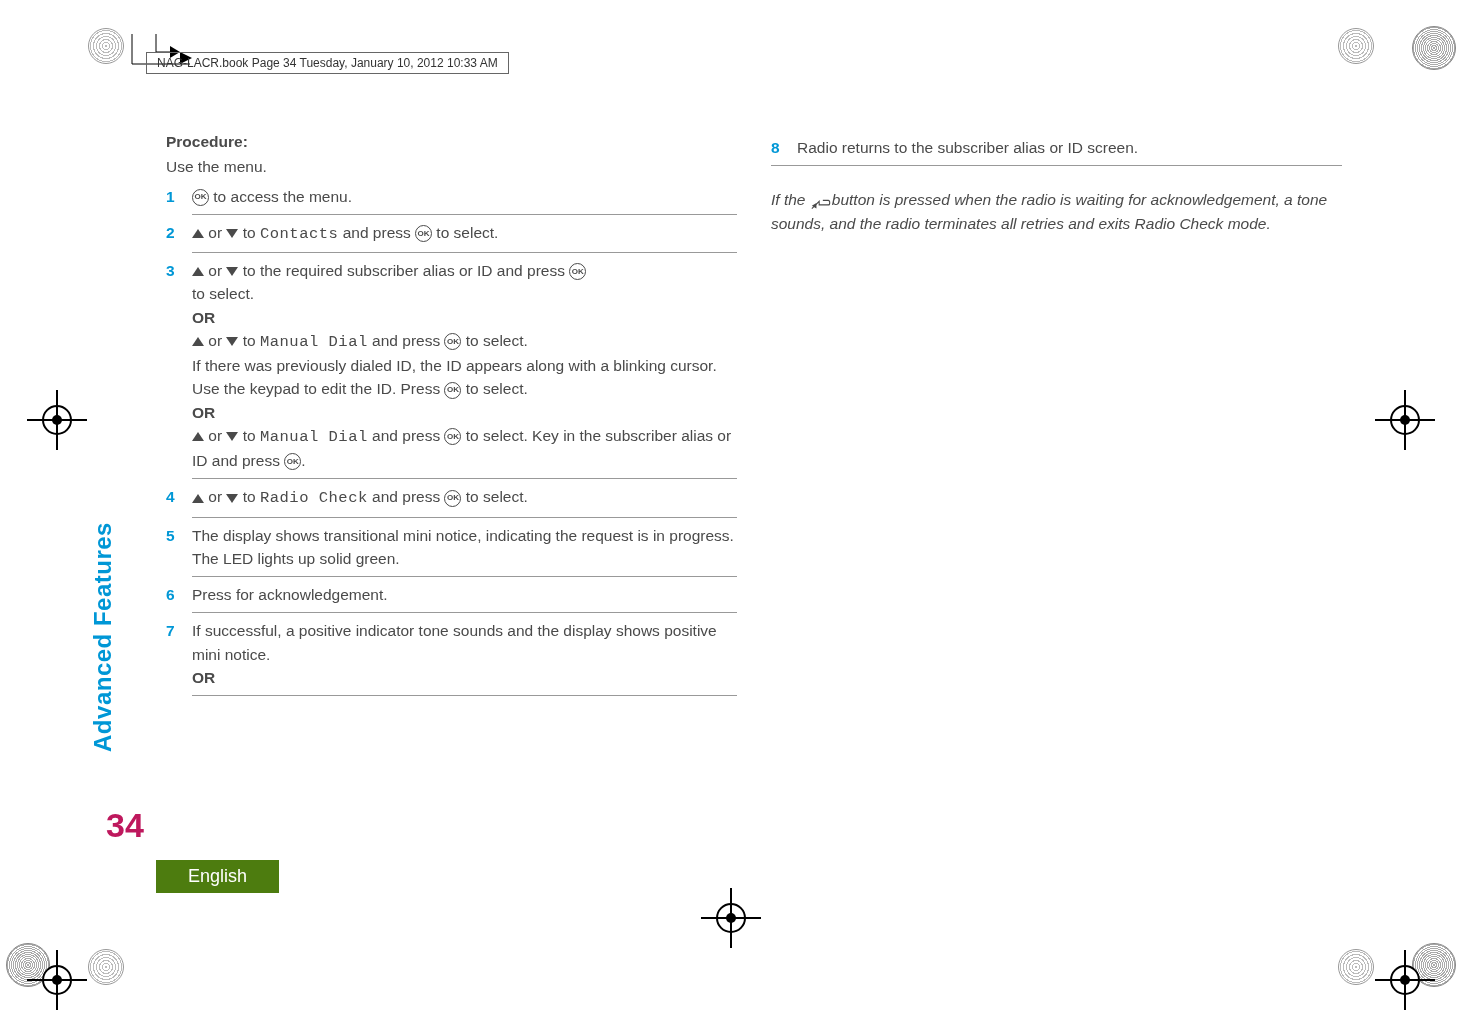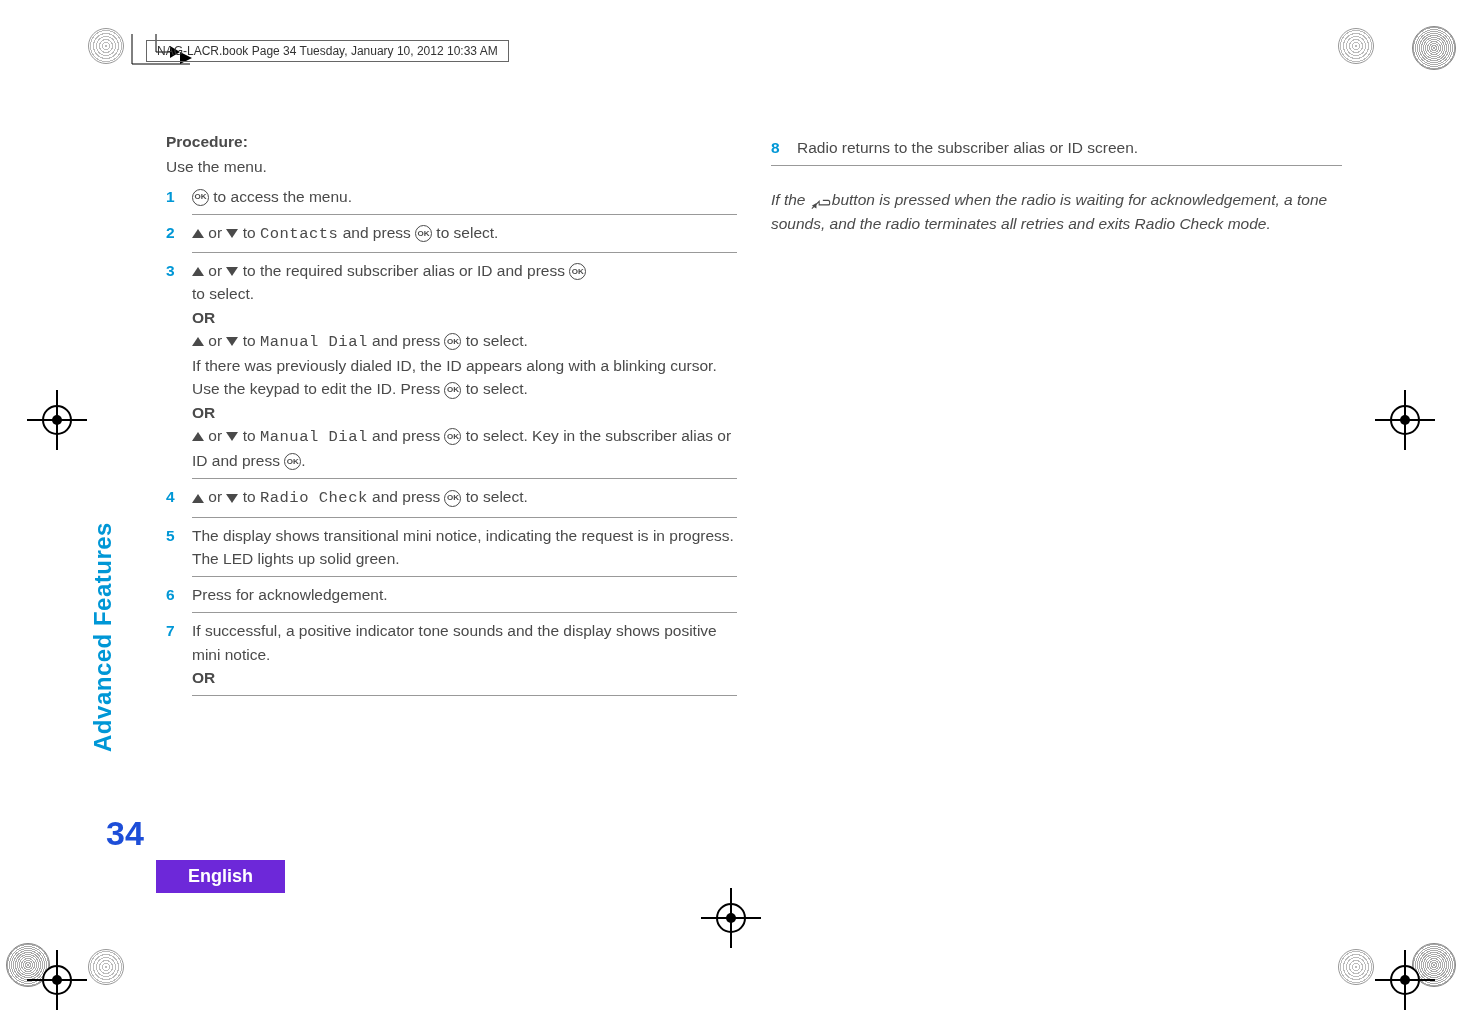--- a/index.html
+++ b/index.html
@@ -40,21 +40,21 @@
   .reg-mark::before { width: 60px; height: 2px; }
   .reg-mark::after { width: 2px; height: 60px; }
   .reg-mark .inner { width: 10px; height: 10px; background: #000; border-radius: 50%; }
   .reg-left-top { top: 405px; left: 42px; }
   .reg-right-top { top: 405px; right: 42px; }
   .reg-left-bot { bottom: 18px; left: 42px; }
   .reg-right-bot { bottom: 18px; right: 42px; }
   .reg-center { bottom: 80px; left: 50%; transform: translateX(-50%); }
 
   .header-box {
-    position: absolute; top: 40px; left: 146px;
+    position: absolute; top: 52px; left: 146px;
     border: 0.5px solid #666; padding: 3px 10px;
     font-size: 12px; color: #333;
   }
   .header-arrow { position: absolute; top: 32px; left: 130px; }
 
   .content {
     position: absolute; top: 130px; left: 166px; right: 120px;
     display: flex; gap: 34px;
     color: #4a4a4a;
   }
@@ -90,26 +90,26 @@
     width: 46px;
   }
   .vert-text {
     position: absolute; left: 0; top: 50%;
     transform: translate(-52%, -50%) rotate(-90deg);
     transform-origin: center;
     font-size: 24px; font-weight: bold; color: #0097d6;
     white-space: nowrap; letter-spacing: 0.5px;
   }
   .page-num {
-    position: absolute; bottom: 160px; left: 106px;
-    font-size: 34px; font-weight: bold; color: #1d4ed8;
+    position: absolute; bottom: 168px; left: 106px;
+    font-size: 34px; font-weight: bold; color: #be185d;
   }
   .lang-tab {
     position: absolute; bottom: 120px; left: 156px;
-    background: #6d28d9; color: #fff; font-weight: bold;
+    background: #4d7c0f; color: #fff; font-weight: normal;
     font-size: 18px; padding: 6px 32px;
   }
 </style>
 </head>
 <body>
 
 <div class="print-mark corner-rosette corner-tl"></div>
 <div class="print-mark corner-rosette corner-tr"></div>
 <div class="print-mark corner-rosette corner-bl"></div>
 <div class="print-mark corner-rosette corner-br"></div>

